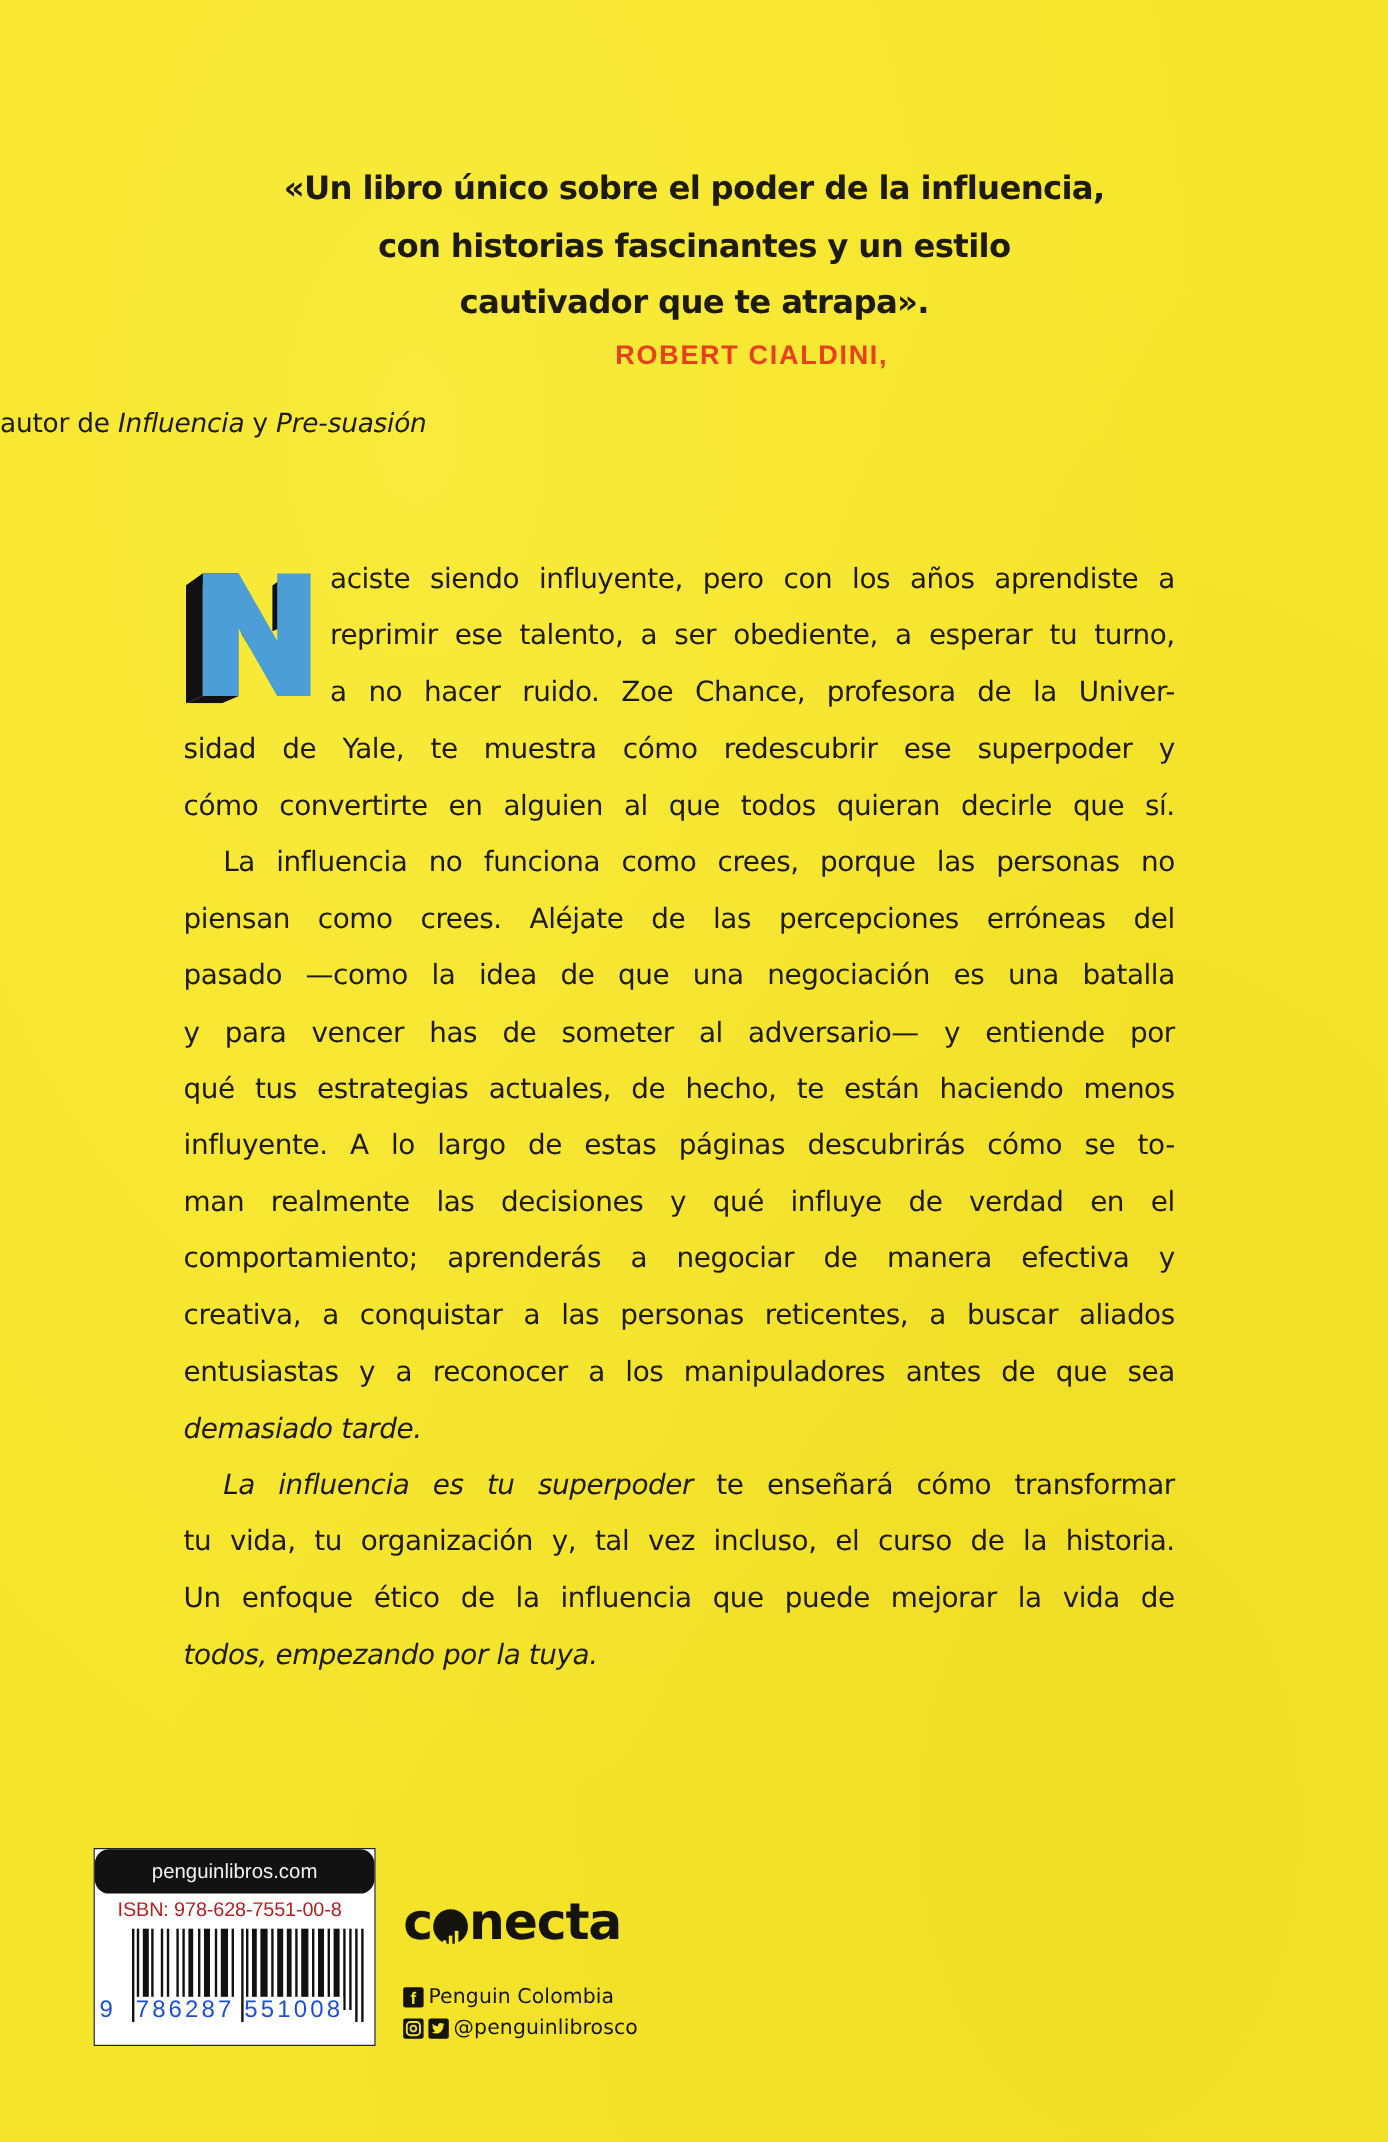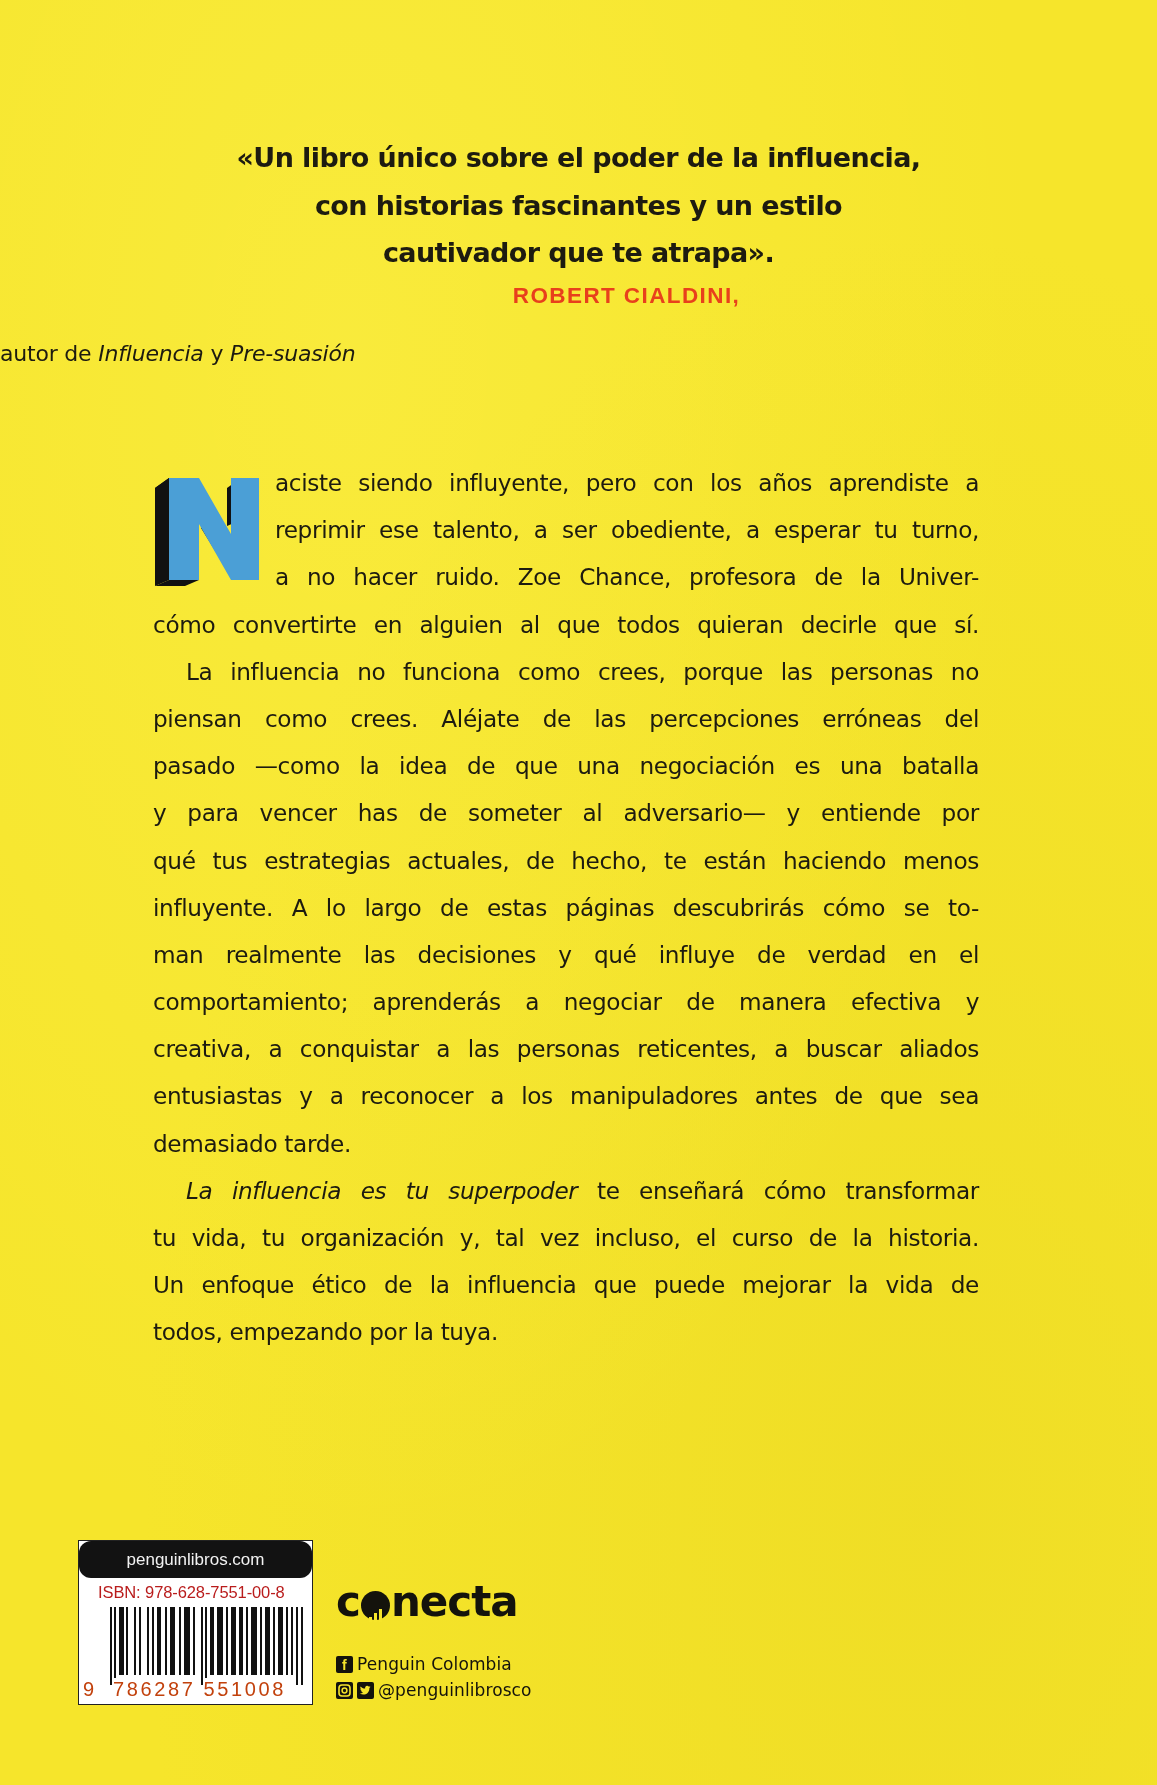--- a/index.html
+++ b/index.html
@@ -29,42 +29,42 @@
     font-family:"DejaVu Sans", sans-serif; font-size:22px; color:#1d1b10;
     letter-spacing:-0.2px;
   }
   .author-sub i { font-style:italic; }
   .body {
     position:absolute; left:153px; width:826px; top:459px;
     font-family:"DejaVu Sans", sans-serif; font-size:23.2px; line-height:47.2px;
     color:#1d1b10; letter-spacing:-0.35px;
   }
   .line { display:block; white-space:nowrap; text-align:justify; text-align-last:justify; height:47.2px; }
-  .line.last { text-align-last:left; }
+  .line.last { text-align-last:left;font-style:italic; }
   .line.indent-cap { margin-left:122px; }
   .line.para-indent { text-indent:33px; }
   .dropcap {
     position:absolute; left:155px; top:472px; width:104px; height:114px;
   }
   .barcode-box {
     position:absolute; left:78px; top:1540px; width:235px; height:165px;
     background:#fff; border:1px solid #222; box-sizing:border-box;
   }
   .barcode-top {
     height:37px; background:#121212; color:#f2f2f2; text-align:center;
     font-family:"Liberation Sans", sans-serif; font-size:17px; line-height:37px;border-radius:12px;
   }
   .isbn {
     font-family:"Liberation Sans", sans-serif; font-size:16.5px; color:#b91c1c;
     position:absolute; left:19px; top:42px; letter-spacing:-0.1px;
   }
   .bars { position:absolute; left:31px; top:66px; width:198px; height:78px; }
   .bars-digits {
-    position:absolute; left:4px; top:137px; width:228px;
-    font-family:"Liberation Sans", sans-serif; font-size:20px; color:#c2410c;
+    position:absolute; left:4px; top:123px; width:228px;
+    font-family:"Liberation Sans", sans-serif; font-size:20px; color:#1d4ed8;
     letter-spacing:2.6px; white-space:nowrap; background:transparent;
   }
   .bars-digits span { background:#fff; }
   .logo {
     position:absolute; left:336px; top:1577px; height:50px;
     font-family:"DejaVu Sans", sans-serif; font-weight:bold; font-size:42px;
     color:#14130c; letter-spacing:-1px; line-height:50px; display:flex; align-items:center;
   }
   .logo .o-mark { display:inline-block; width:29px; height:29px; border-radius:50%; background:#14130c; position:relative; margin:0 1px; top:3px; }
   .social {
@@ -94,20 +94,21 @@
   <polygon points="72,16 86,6 86,48 72,54" fill="#111"></polygon>
   <polygon points="14,6 44,6 30,16 0,16" fill="#111"></polygon>
 
   <polygon points="14,6 44,6 76,62 76,6 104,6 104,108 76,108 44,52 44,108 14,108" fill="#4b9fd6"></polygon>
 </svg>
 
 <div class="body">
   <span class="line indent-cap">aciste siendo influyente, pero con los años aprendiste a</span>
   <span class="line indent-cap">reprimir ese talento, a ser obediente, a esperar tu turno,</span>
   <span class="line indent-cap">a no hacer ruido. Zoe Chance, profesora de la Univer-</span>
+  <span class="line">sidad de Yale, te muestra cómo redescubrir ese superpoder y</span>
   <span class="line">cómo convertirte en alguien al que todos quieran decirle que sí.</span>
   <span class="line para-indent">La influencia no funciona como crees, porque las personas no</span>
   <span class="line">piensan como crees. Aléjate de las percepciones erróneas del</span>
   <span class="line">pasado —como la idea de que una negociación es una batalla</span>
   <span class="line">y para vencer has de someter al adversario— y entiende por</span>
   <span class="line">qué tus estrategias actuales, de hecho, te están haciendo menos</span>
   <span class="line">influyente. A lo largo de estas páginas descubrirás cómo se to-</span>
   <span class="line">man realmente las decisiones y qué influye de verdad en el</span>
   <span class="line">comportamiento; aprenderás a negociar de manera efectiva y</span>
   <span class="line">creativa, a conquistar a las personas reticentes, a buscar aliados</span>

